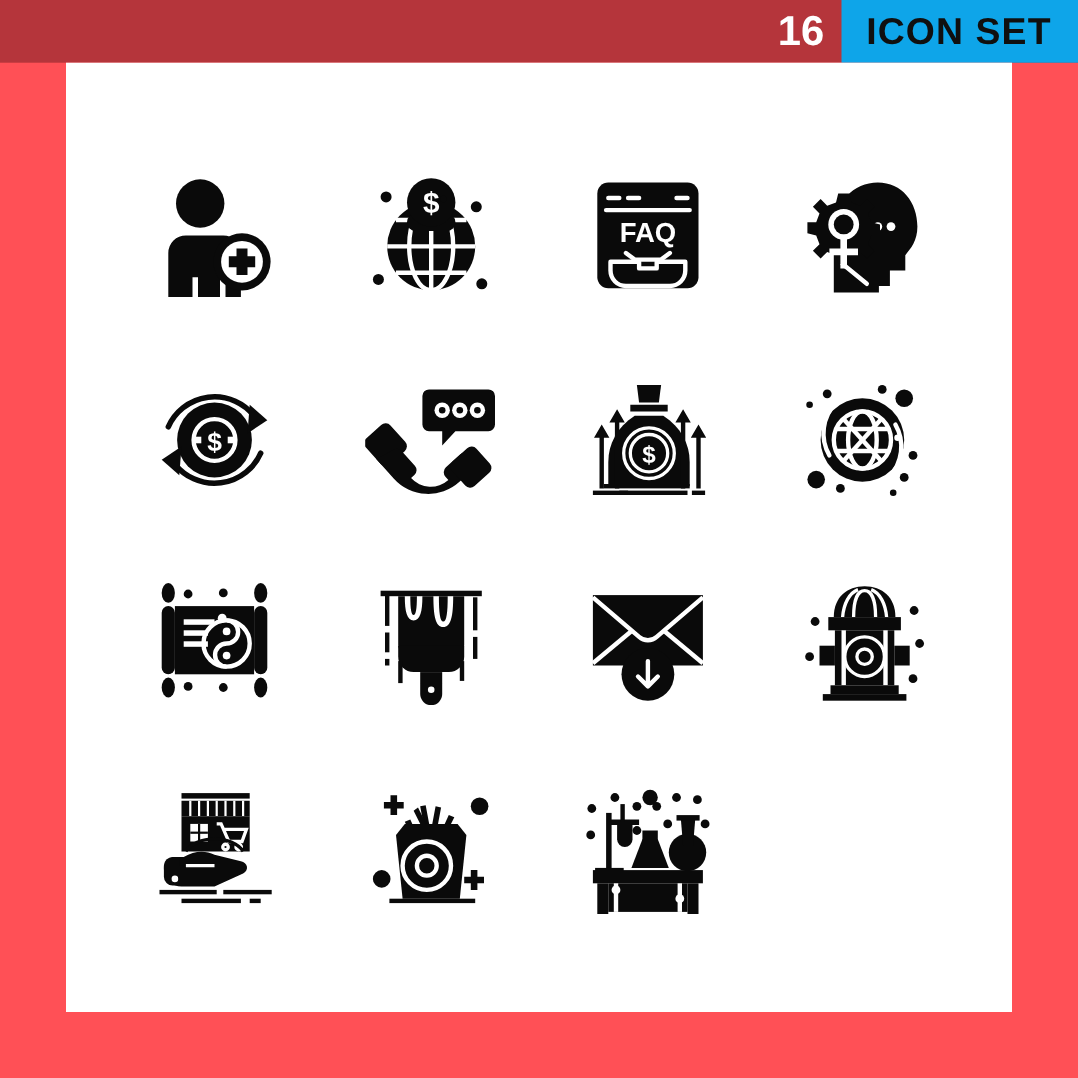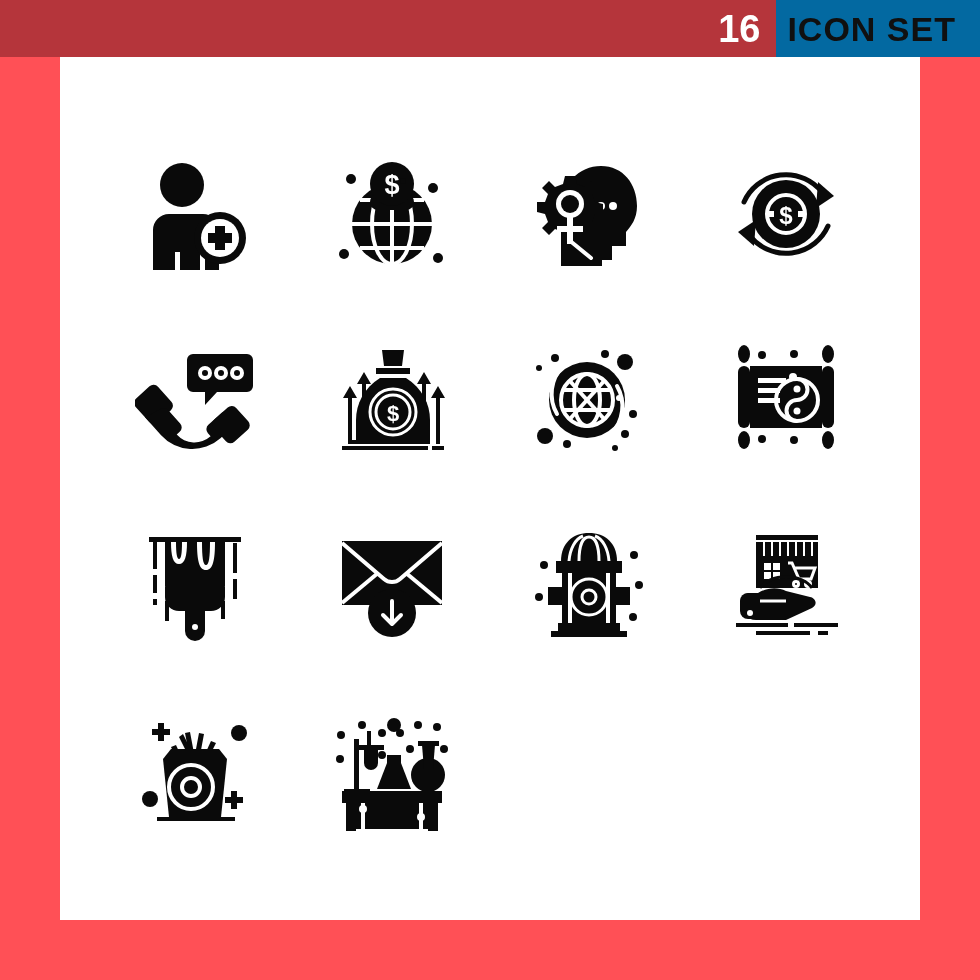--- a/index.html
+++ b/index.html
@@ -34,25 +34,25 @@
     align-items: center;
     justify-content: center;
     padding: 0 16px 0 10px;
     color: #ffffff;
     font-size: 38px;
     font-weight: bold;
     letter-spacing: 0px;
     line-height: 1;
   }
   #header-title {
-    background: #0369a1;
+    background: #0ea5e9;
     display: flex;
     align-items: center;
     justify-content: center;
-    padding: 0 24px 0 11px;
+    padding: 0 24px 0 22px;
     color: #101010;
     font-size: 34px;
     font-weight: bold;
     letter-spacing: 1px;
     line-height: 1;
   }
   
   #icon-canvas {
     position: absolute;
     left: 60px;
@@ -115,20 +115,36 @@
         <circle class="icon-glyph" cx="60" cy="30" r="22"></circle>
         <text x="60" y="40" class="icon-knock" font-family="'Liberation Sans', sans-serif" font-size="27" font-weight="bold" text-anchor="middle">$</text>
         <circle class="icon-glyph" cx="19" cy="25" r="5"></circle>
         <circle class="icon-glyph" cx="101" cy="34" r="5"></circle>
         <circle class="icon-glyph" cx="12" cy="100" r="5"></circle>
         <circle class="icon-glyph" cx="106" cy="104" r="5"></circle>
         <circle class="icon-glyph" cx="71" cy="27" r="3"></circle>
       </svg>
     </div>
 
+    <div class="icon-cell">
+      <svg width="120" height="120" viewBox="0 0 120 120">
+        <rect class="icon-glyph" x="14" y="12" width="92" height="96" rx="10"></rect>
+        <g class="icon-stroke-w" stroke-width="4" stroke-linecap="round">
+          <line x1="24" y1="26" x2="34" y2="26"></line>
+          <line x1="42" y1="26" x2="52" y2="26"></line>
+          <line x1="86" y1="26" x2="96" y2="26"></line>
+          <line x1="22" y1="37" x2="98" y2="37"></line>
+        </g>
+        <text x="60" y="66" class="icon-knock" font-family="'Liberation Sans', sans-serif" font-size="25" font-weight="bold" text-anchor="middle">FAQ</text>
+        <g class="icon-stroke-w" stroke-width="4" stroke-linejoin="round" stroke-linecap="round">
+          <path d="M40 76 l8 6 h24 l8 -6"></path>
+          <path d="M26 84 v8 a14 14 0 0 0 14 14 h40 a14 14 0 0 0 14 -14 v-8 h-26 v6 h-16 v-6 z"></path>
+        </g>
+      </svg>
+    </div>
 
     <div class="icon-cell">
       <svg width="120" height="120" viewBox="0 0 120 120">
         <path class="icon-glyph" d="M32 112 V56 C32 30 50 12 72 12 C94 12 108 30 108 52 c0 13 -6 20 -11 26 l0 14 h-14 v14 h-10 v6 z"></path>
         <g class="icon-knock">
           <circle cx="60" cy="52" r="4"></circle>
           <circle cx="72" cy="52" r="4"></circle>
           <circle cx="84" cy="52" r="4"></circle>
         </g>
         <path class="icon-stroke-w" stroke-width="4" stroke-linecap="round" d="M40 86 L62 104"></path>

